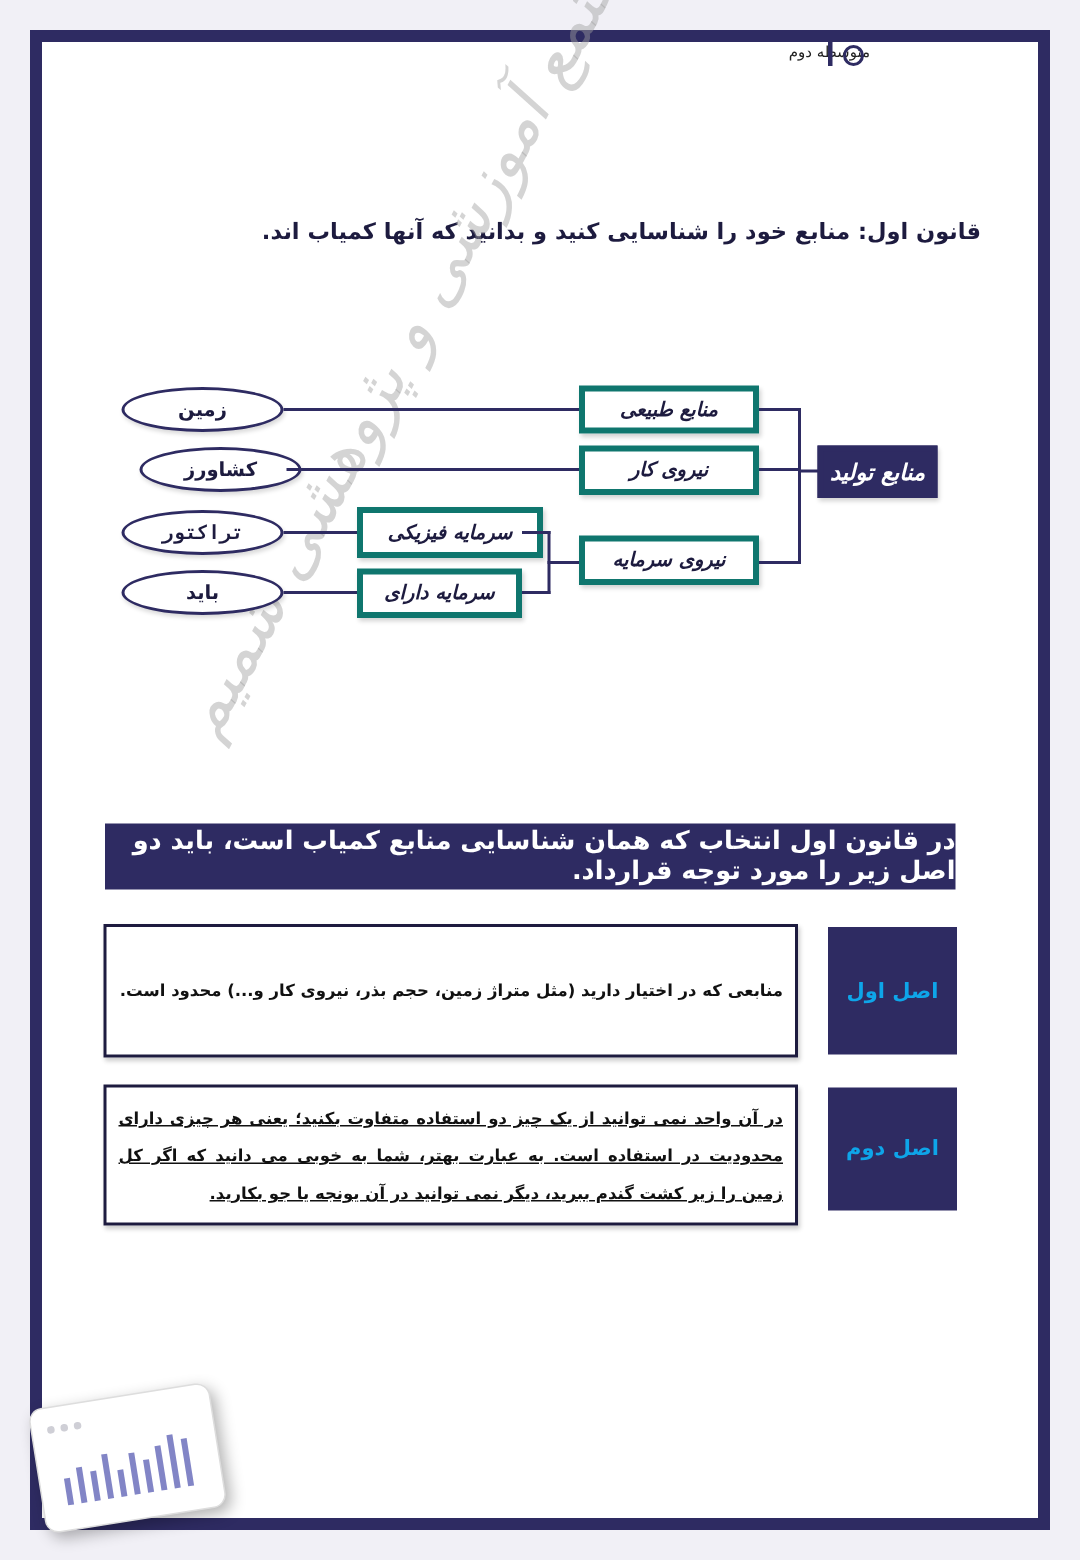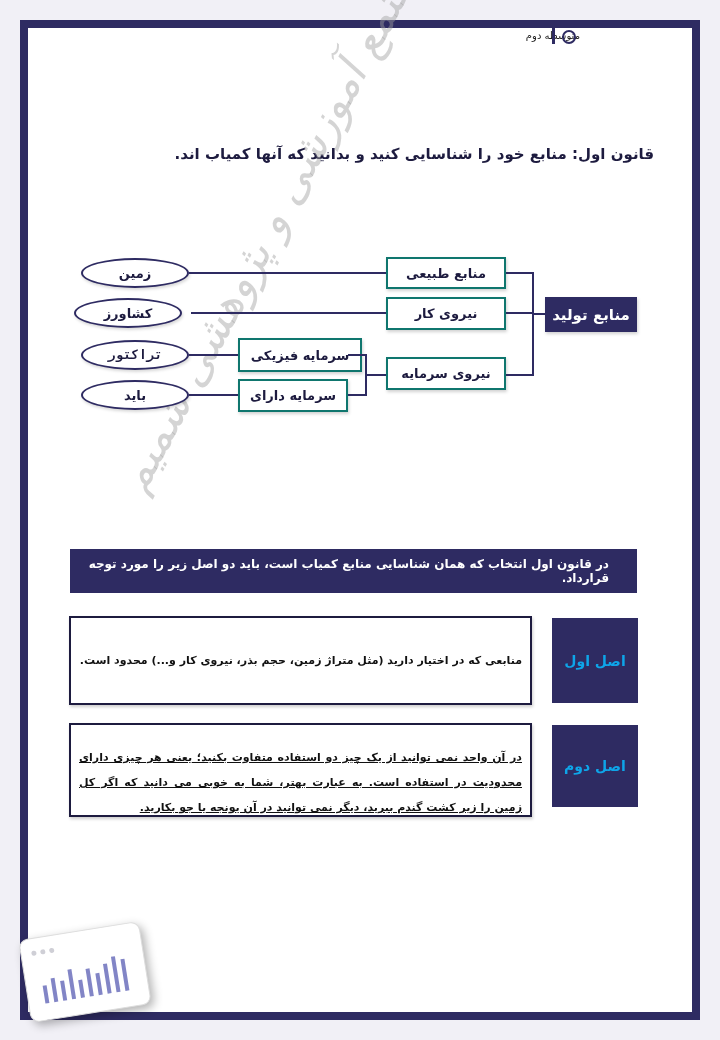--- a/index.html
+++ b/index.html
@@ -22,42 +22,43 @@
     font-size: 15px; font-weight: bold; color: #1d1b3f;
   }
   .ellipse {
     position: absolute; width: 108px; height: 30px; border: 2px solid #2e2b62;
     border-radius: 50%; background: #fff; box-sizing: border-box;
     display: flex; align-items: center; justify-content: center;
     font-size: 13px; font-weight: bold; color: #1d1b3f; direction: rtl;
     box-shadow: 1px 2px 3px rgba(0,0,0,0.15);
   }
   .box {
-    position: absolute; border: 2px solid #0f766e; background: #fff; box-sizing: border-box;
+    position: absolute; border: 4px solid #0f766e; background: #fff; box-sizing: border-box;
     display: flex; align-items: center; justify-content: center;
     font-size: 13px; font-weight: bold; color: #1d1b3f; direction: rtl;
     box-shadow: 1px 2px 3px rgba(0,0,0,0.18);
+    font-style: italic;
   }
   .box.dark { background: #2e2b62; color: #fff; font-size: 15px; border-color: #2e2b62; }
   .hl { position: absolute; height: 2px; background: #2e2b62; }
   .vl { position: absolute; width: 2px; background: #2e2b62; }
   .banner {
     position: absolute; left: 70px; top: 549px; width: 567px; height: 44px;
-    background: #2e2b62; color: #fff; direction: rtl; font-size: 12px; font-weight: bold;
-    display: flex; align-items: center; padding-right: 28px; box-sizing: border-box;
+    background: #2e2b62; color: #fff; direction: rtl; font-size: 17px; font-weight: bold;
+    display: flex; align-items: center; box-sizing: border-box;
   }
   .rule-label {
     position: absolute; left: 552px; width: 86px; background: #2e2b62; color: #0ea5e9;
     display: flex; align-items: center; justify-content: center; direction: rtl;
     font-size: 14px; font-weight: bold;
   }
   .rule-text {
     position: absolute; left: 69px; width: 463px; border: 2px solid #1d1b3f; background: #fff;
     box-sizing: border-box; direction: rtl; font-size: 11px; font-weight: bold; color: #111;
-    padding: 20px 8px; display: flex; align-items: center;
+    padding: 8px 8px; display: flex; align-items: center;
     box-shadow: 1px 2px 3px rgba(0,0,0,0.2);
   }
   .rule-text.multi { line-height: 25px; align-items: flex-start; text-align: justify; }
   .watermark {
     position: absolute; left: 110px; top: 470px; width: 600px;
     transform: rotate(-62deg); transform-origin: left top;
     font-family: "DejaVu Serif", serif; font-size: 44px; color: rgba(160,160,160,0.45);
     direction: rtl; white-space: nowrap; pointer-events: none; font-style: italic;
   }
   .card {
@@ -79,21 +80,21 @@
   <div class="logo-sub">متوسطه دوم</div>
   <span class="logo-bar"></span>
   <span class="logo-ring"></span>
 </div>
 
 <div class="title">قانون اول: منابع خود را شناسایی کنید و بدانید که آنها کمیاب اند.</div>
 
 <div class="watermark">مجتمع آموزشی و پژوهشی شمیم</div>
 
 <div class="ellipse" style="left:81px; top:258px;">زمین</div>
-<div class="ellipse" style="left:74px; top:298px;text-align:right;">کشاورز</div>
+<div class="ellipse" style="left:93px; top:298px;text-align:right;">کشاورز</div>
 <div class="ellipse" style="left:81px; top:340px;font-family:Liberation Mono, monospace;">تراکتور</div>
 <div class="ellipse" style="left:81px; top:380px;">باید</div>
 
 <div class="hl" style="left:189px; top:272px; width:198px;"></div>
 <div class="hl" style="left:191px; top:312px; width:196px;"></div>
 <div class="hl" style="left:189px; top:354px; width:50px;"></div>
 <div class="hl" style="left:189px; top:394px; width:50px;"></div>
 
 <div class="box" style="left:238px; top:338px; width:124px; height:34px;">سرمایه فیزیکی</div>
 <div class="box" style="left:238px; top:379px; width:110px; height:33px;">سرمایه دارای</div>
@@ -105,21 +106,21 @@
 <div class="box" style="left:386px; top:257px; width:120px; height:32px;">منابع طبیعی</div>
 <div class="box" style="left:386px; top:297px; width:120px; height:33px;">نیروی کار</div>
 <div class="box" style="left:386px; top:357px; width:120px; height:33px;">نیروی سرمایه</div>
 
 <div class="hl" style="left:506px; top:272px; width:28px;"></div>
 <div class="hl" style="left:506px; top:312px; width:28px;"></div>
 <div class="hl" style="left:506px; top:374px; width:28px;"></div>
 <div class="vl" style="left:532px; top:272px; height:104px;"></div>
 <div class="hl" style="left:532px; top:313px; width:14px;"></div>
 
-<div class="box dark" style="left:545px; top:297px; width:92px; height:35px;">منابع تولید</div>
+<div class="box dark" style="left:545px; top:297px; width:80px; height:35px;">منابع تولید</div>
 
 <div class="banner">
   <span>در قانون اول انتخاب که همان شناسایی منابع کمیاب است، باید دو اصل زیر را مورد توجه قرارداد.</span>
 </div>
 
 <div class="rule-label" style="top:618px; height:85px;">اصل اول</div>
 <div class="rule-text" style="top:616px; height:89px;">
   <span>منابعی که در اختیار دارید (مثل متراژ زمین، حجم بذر، نیروی کار و...) محدود است.</span>
 </div>
 

